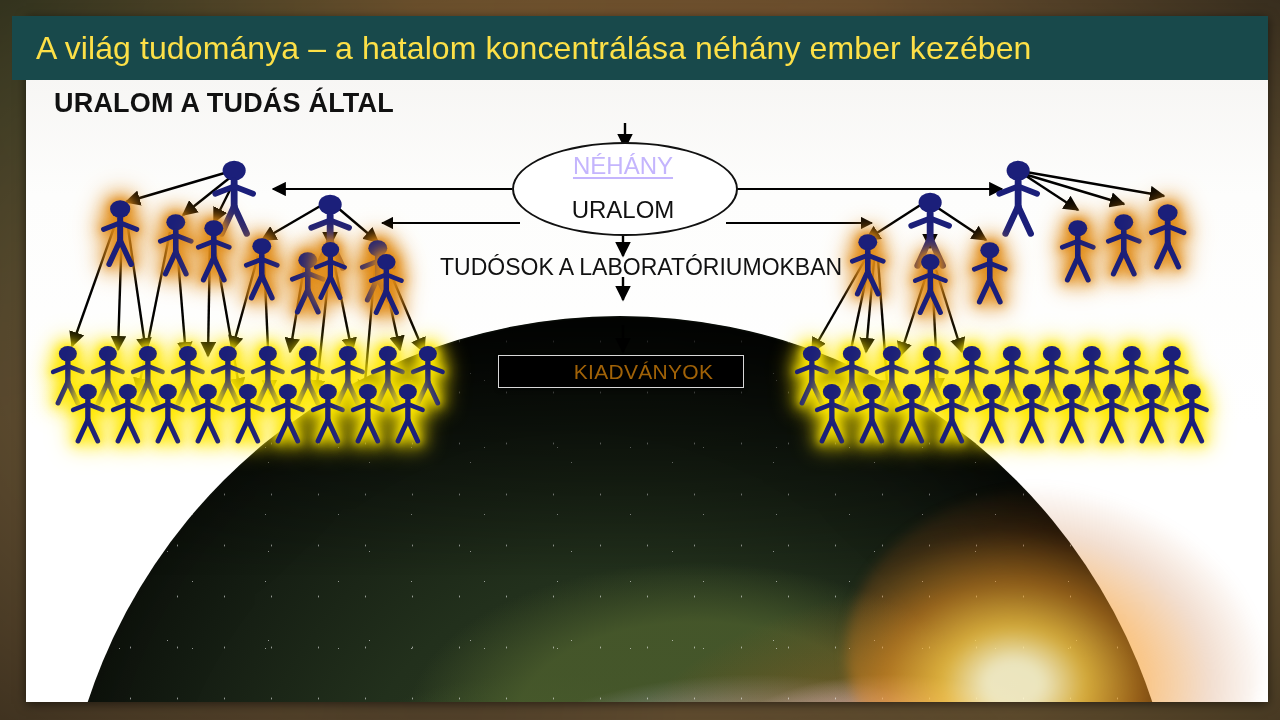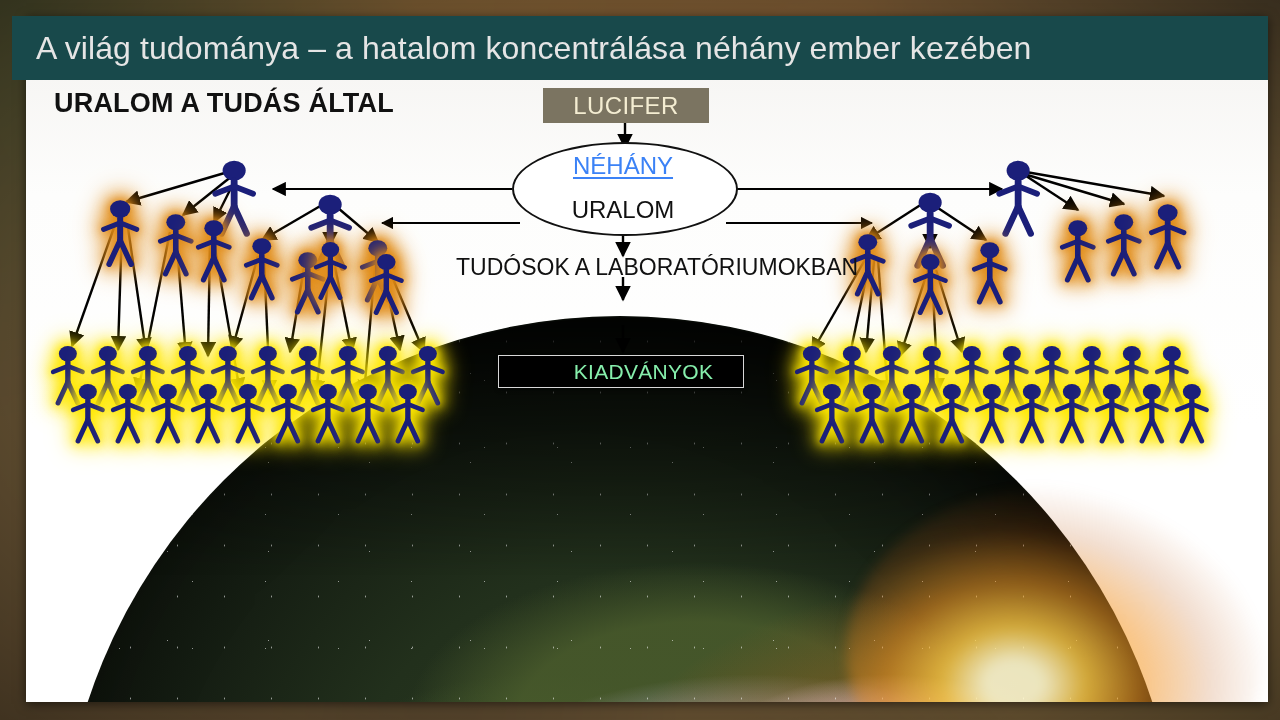--- a/index.html
+++ b/index.html
@@ -63,52 +63,52 @@
     filter:blur(6px);pointer-events:none;}
   .globe-shadow-top{position:absolute;left:34px;top:300px;width:1120px;height:260px;
     border-radius:50% 50% 0 0 / 100% 100% 0 0;
     background:linear-gradient(180deg, rgba(0,0,0,.82) 0%, rgba(0,0,0,.45) 45%, rgba(0,0,0,0) 100%);
     -webkit-mask-image:radial-gradient(circle 560px at 560px 560px, #000 0 99.6%, transparent 100%);
             mask-image:radial-gradient(circle 560px at 560px 560px, #000 0 99.6%, transparent 100%);}
 
   
   .titlebar{position:absolute;left:12px;top:16px;width:1256px;height:64px;
     background:#18494b;display:flex;align-items:center;}
-  .titlebar .t{color:#e5e5e5;font-size:32px;font-weight:400;padding-left:24px;letter-spacing:.1px;
+  .titlebar .t{color:#fde047;font-size:32px;font-weight:400;padding-left:24px;letter-spacing:.1px;
     font-family:"Liberation Sans", sans-serif;white-space:nowrap;}
 
   
   .heading{position:absolute;color:#111;font-weight:bold;font-size:27px;letter-spacing:.2px;white-space:nowrap;}
   #h-left{left:54px;top:88px;}
   #h-right{left:864px;top:88px;}
 
   
   .lucifer{position:absolute;left:543px;top:88px;width:166px;height:35px;
     background:#7b7461;display:flex;align-items:center;justify-content:center;}
   .lucifer span{color:#f4edd2;font-size:24px;letter-spacing:.4px;}
 
   
   .ellipse{position:absolute;left:512px;top:142px;width:222px;height:90px;
     border:2.5px solid #111;border-radius:50%;background:#fff;z-index:4;}
   .ell-t1{position:absolute;left:512px;top:152px;width:222px;text-align:center;
-    font-size:24px;color:#3b82f6;z-index:5;}
+    font-size:24px;color:#c4b5fd;z-index:5;}
   .ell-t1 u{text-decoration:underline;text-underline-offset:3px;}
   .ell-t2{position:absolute;left:512px;top:196px;width:222px;text-align:center;
     font-size:24px;color:#111;z-index:5;}
 
   
   .chain{position:absolute;text-align:center;color:#111;font-size:23px;white-space:nowrap;z-index:5;}
-  #c-lab{left:456px;top:254px;}
+  #c-lab{left:440px;top:254px;}
   #c-egy{left:518px;top:304px;}
 
   
   .kiad{position:absolute;left:498px;top:355px;width:244px;height:31px;background:#000;
     border:1px solid #d8d8d8;display:flex;align-items:center;justify-content:center;z-index:6;
     box-shadow:0 2px 4px rgba(0,0,0,.4);}
-  .kiad span{color:#86efac;font-size:21px;letter-spacing:.3px;margin-left:45px;}
+  .kiad span{color:#a16207;font-size:21px;letter-spacing:.3px;margin-left:45px;}
 
   
   svg.ovl{position:absolute;left:0;top:0;width:1280px;height:720px;overflow:visible;pointer-events:none;}
   svg.ovl.below{z-index:2;}
 
   .fig{position:absolute;z-index:3;}
   .fig svg{display:block;}
 </style>
 </head>
 <body>
@@ -767,23 +767,20 @@
           <ellipse cx="23" cy="12" rx="11" ry="9.5" fill="#1b1f7a"></ellipse>
           <path d="M23 22 L23 47" stroke="#1b1f7a" stroke-width="6.5" stroke-linecap="round"></path>
           <path d="M23 27 L5 34" stroke="#1b1f7a" stroke-width="5.5" stroke-linecap="round"></path>
           <path d="M23 27 L41 34" stroke="#1b1f7a" stroke-width="5.5" stroke-linecap="round"></path>
           <path d="M23 46 L11 72" stroke="#1b1f7a" stroke-width="6" stroke-linecap="round"></path>
           <path d="M23 46 L35 72" stroke="#1b1f7a" stroke-width="6" stroke-linecap="round"></path>
         </svg>
       </div>
     </div>
 
-  <div class="lucifer">
-    <span>LUCIFER</span>
-  </div>
 
   <div class="ellipse"></div>
   <div class="ell-t1"><u>NÉHÁNY</u></div>
   <div class="ell-t2">URALOM</div>
 
   <div class="chain" id="c-lab">TUDÓSOK  A LABORATÓRIUMOKBAN</div>
 
   <div class="kiad">
     <span>KIADVÁNYOK</span>
   </div>

